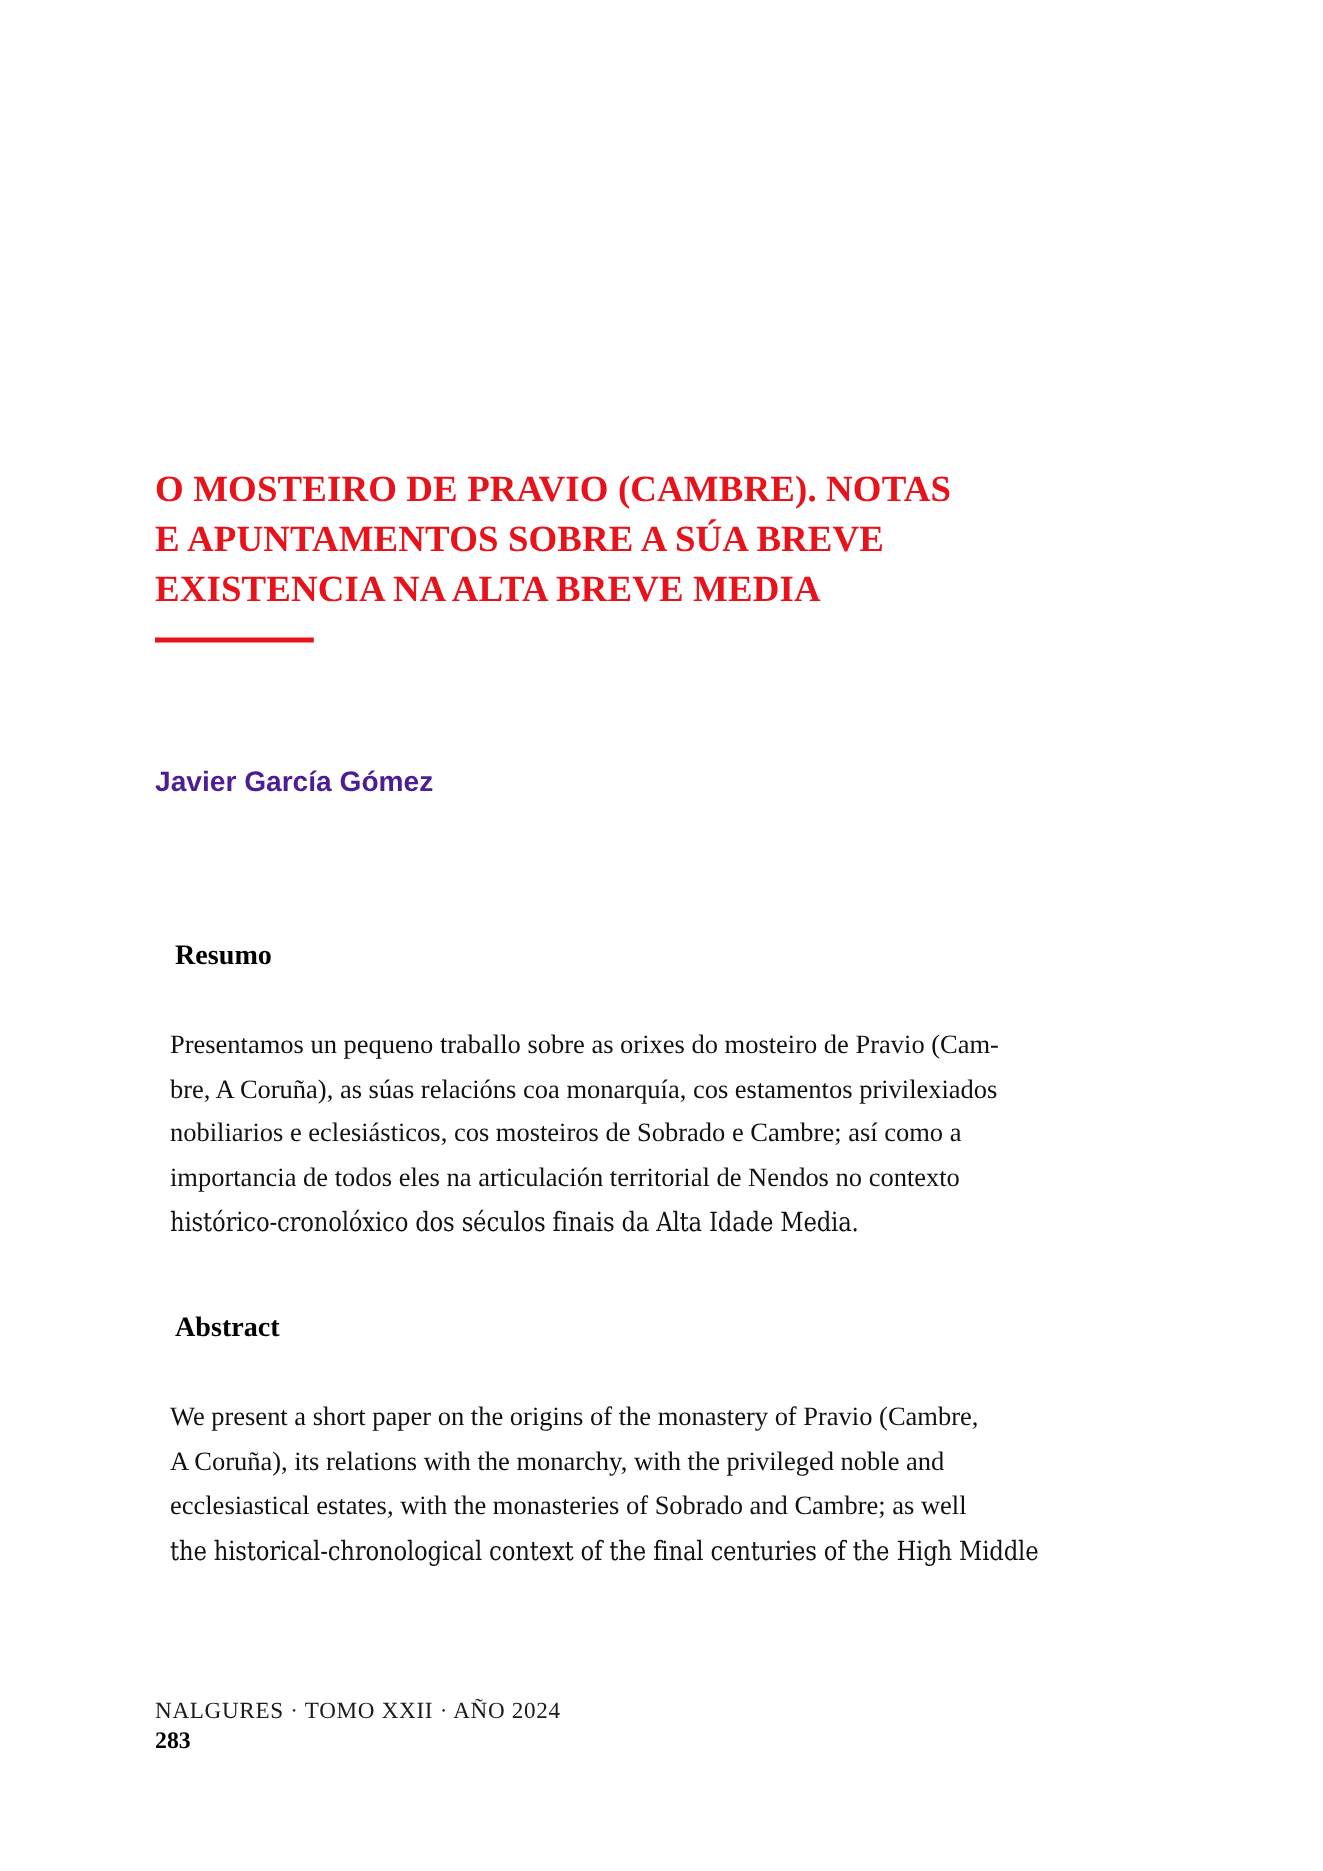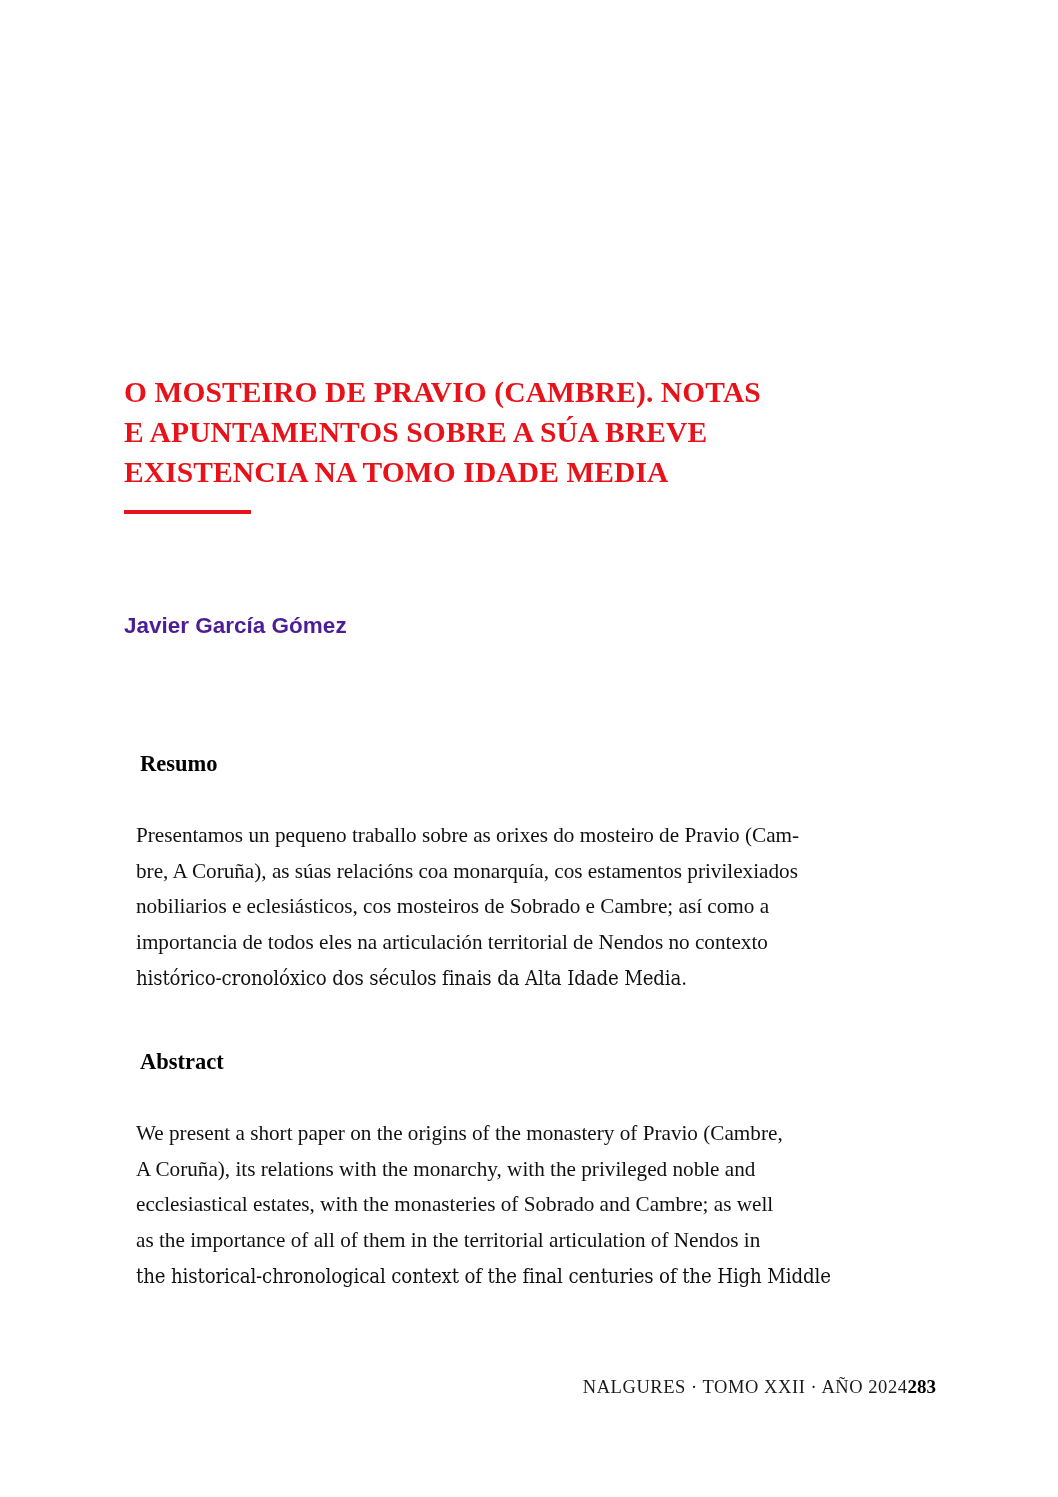--- a/index.html
+++ b/index.html
@@ -110,20 +110,21 @@
   .footer {
     position: absolute;
     left: 124px;
     right: 122px;
     top: 1375px;
     height: 30px;
     display: flex;
     align-items: baseline;
     justify-content: flex-end;
     font-family: "Liberation Serif", "DejaVu Serif", serif;
+    flex-direction: column;
   }
 
   .footer-journal {
     font-size: 18.5px;
     line-height: 24px;
     letter-spacing: 0.55px;
     color: #1a1a1a;
     white-space: nowrap;
   }
 
@@ -138,41 +139,40 @@
 </head>
 <body>
 
 <div class="page">
 
   <div class="content">
 
     <h1 class="article-title">
       <span class="title-line">O MOSTEIRO DE PRAVIO (CAMBRE). NOTAS</span>
       <span class="title-line">E APUNTAMENTOS SOBRE A SÚA BREVE</span>
-      <span class="title-line">EXISTENCIA NA TOMO IDADE MEDIA</span>
+      <span class="title-line">EXISTENCIA NA ALTA BREVE MEDIA</span>
     </h1>
     <div class="title-rule"></div>
 
     <p class="author">Javier García Gómez</p>
 
     <h2 class="section-heading heading-resumo">Resumo</h2>
     <div class="abstract-body">
       <span class="ln">Presentamos un pequeno traballo sobre as orixes do mosteiro de Pravio (Cam-</span>
       <span class="ln">bre, A Coruña), as súas relacións coa monarquía, cos estamentos privilexiados</span>
       <span class="ln">nobiliarios e eclesiásticos, cos mosteiros de Sobrado e Cambre; así como a</span>
       <span class="ln">importancia de todos eles na articulación territorial de Nendos no contexto</span>
       <span class="ln alt">histórico-cronolóxico dos séculos finais da Alta Idade Media.</span>
     </div>
 
     <h2 class="section-heading heading-abstract">Abstract</h2>
     <div class="abstract-body">
       <span class="ln">We present a short paper on the origins of the monastery of Pravio (Cambre,</span>
       <span class="ln">A Coruña), its relations with the monarchy, with the privileged noble and</span>
       <span class="ln">ecclesiastical estates, with the monasteries of Sobrado and Cambre; as well</span>
-      <span class="ln">as the importance of all of them in the territorial articulation of Nendos in</span>
       <span class="ln alt">the historical-chronological context of the final centuries of the High Middle</span>
     </div>
 
   </div>
 
   <div class="footer">
     <span class="footer-journal">NALGURES · TOMO XXII · AÑO 2024</span>
     <span class="footer-page">283</span>
   </div>
 

